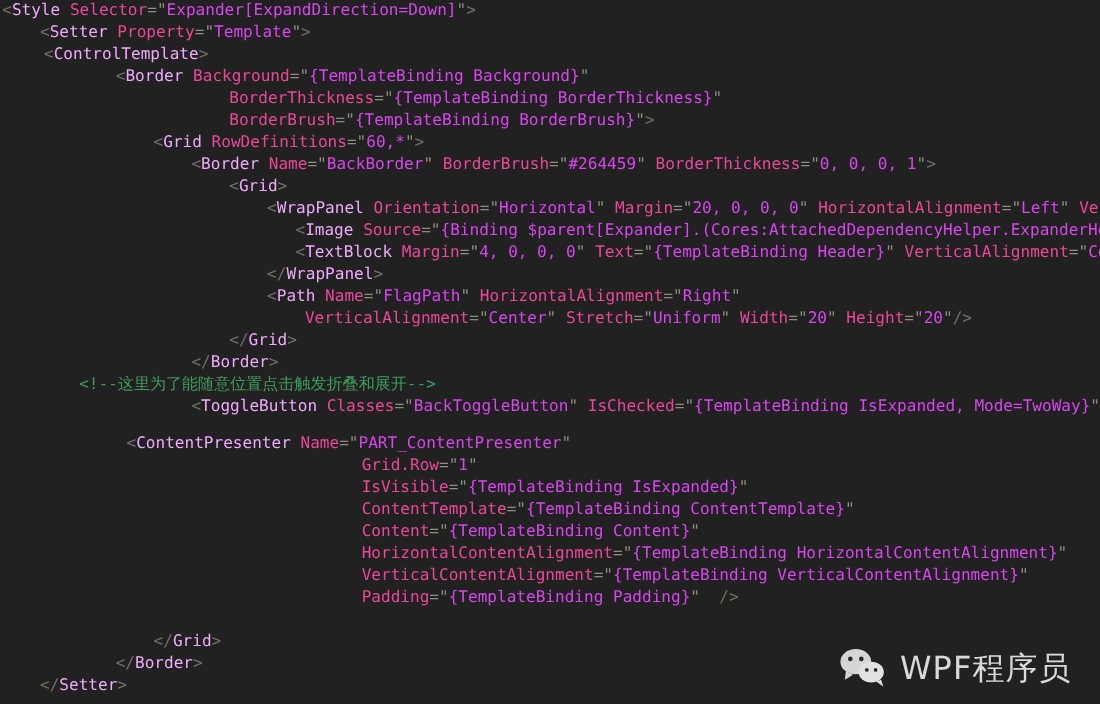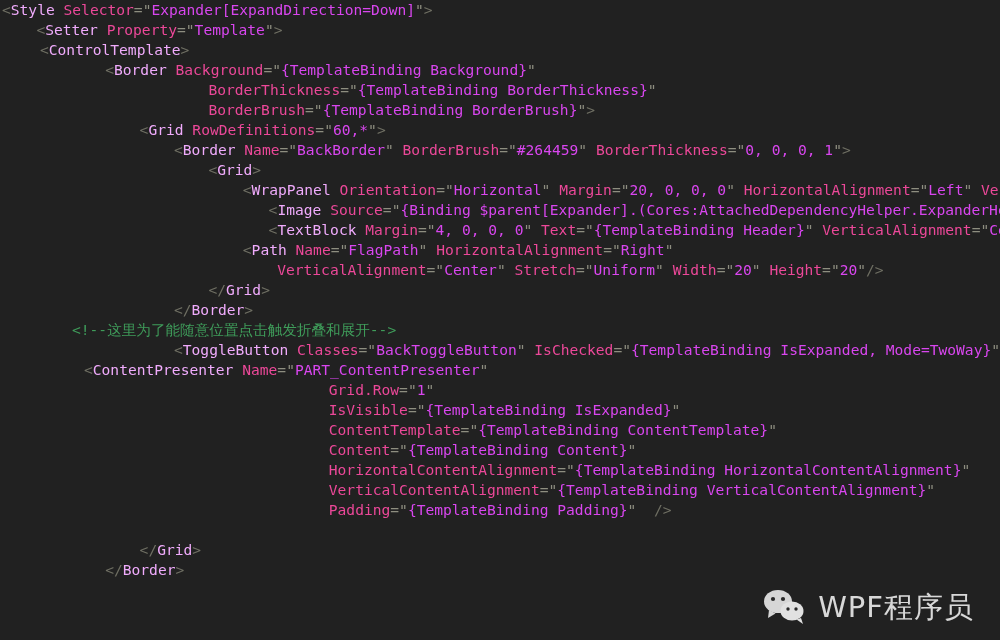--- a/index.html
+++ b/index.html
@@ -79,37 +79,39 @@
     <div class="code-line" style="padding-left: 40px;"><span class="t-punct">&lt;</span><span class="t-tag">ControlTemplate</span><span class="t-punct">&gt;</span></div>
     <div class="code-line" style="padding-left: 105.2px;"><span class="t-punct">&lt;</span><span class="t-tag">Border</span><span class="t-space"> </span><span class="t-attr">Background</span><span class="t-eq">=</span><span class="t-quote">"</span><span class="t-val">{TemplateBinding Background}</span><span class="t-quote">"</span></div>
     <div class="code-line" style="padding-left: 208.4px;"><span class="t-attr">BorderThickness</span><span class="t-eq">=</span><span class="t-quote">"</span><span class="t-val">{TemplateBinding BorderThickness}</span><span class="t-quote">"</span></div>
     <div class="code-line" style="padding-left: 208.4px;"><span class="t-attr">BorderBrush</span><span class="t-eq">=</span><span class="t-quote">"</span><span class="t-val">{TemplateBinding BorderBrush}</span><span class="t-quote">"</span><span class="t-punct">&gt;</span></div>
     <div class="code-line" style="padding-left: 139.6px;"><span class="t-punct">&lt;</span><span class="t-tag">Grid</span><span class="t-space"> </span><span class="t-attr">RowDefinitions</span><span class="t-eq">=</span><span class="t-quote">"</span><span class="t-val">60,*</span><span class="t-quote">"</span><span class="t-punct">&gt;</span></div>
     <div class="code-line" style="padding-left: 174px;"><span class="t-punct">&lt;</span><span class="t-tag">Border</span><span class="t-space"> </span><span class="t-attr">Name</span><span class="t-eq">=</span><span class="t-quote">"</span><span class="t-val">BackBorder</span><span class="t-quote">"</span><span class="t-space"> </span><span class="t-attr">BorderBrush</span><span class="t-eq">=</span><span class="t-quote">"</span><span class="t-val">#264459</span><span class="t-quote">"</span><span class="t-space"> </span><span class="t-attr">BorderThickness</span><span class="t-eq">=</span><span class="t-quote">"</span><span class="t-val">0, 0, 0, 1</span><span class="t-quote">"</span><span class="t-punct">&gt;</span></div>
     <div class="code-line" style="padding-left: 208.4px;"><span class="t-punct">&lt;</span><span class="t-tag">Grid</span><span class="t-punct">&gt;</span></div>
     <div class="code-line" style="padding-left: 242.8px;"><span class="t-punct">&lt;</span><span class="t-tag">WrapPanel</span><span class="t-space"> </span><span class="t-attr">Orientation</span><span class="t-eq">=</span><span class="t-quote">"</span><span class="t-val">Horizontal</span><span class="t-quote">"</span><span class="t-space"> </span><span class="t-attr">Margin</span><span class="t-eq">=</span><span class="t-quote">"</span><span class="t-val">20, 0, 0, 0</span><span class="t-quote">"</span><span class="t-space"> </span><span class="t-attr">HorizontalAlignment</span><span class="t-eq">=</span><span class="t-quote">"</span><span class="t-val">Left</span><span class="t-quote">"</span><span class="t-space"> </span><span class="t-attr">VerticalAlignment</span></div>
     <div class="code-line" style="padding-left: 268.6px;"><span class="t-punct">&lt;</span><span class="t-tag">Image</span><span class="t-space"> </span><span class="t-attr">Source</span><span class="t-eq">=</span><span class="t-quote">"</span><span class="t-val">{Binding $parent[Expander].(Cores:AttachedDependencyHelper.ExpanderHeaderIcon)}</span></div>
     <div class="code-line" style="padding-left: 268.6px;"><span class="t-punct">&lt;</span><span class="t-tag">TextBlock</span><span class="t-space"> </span><span class="t-attr">Margin</span><span class="t-eq">=</span><span class="t-quote">"</span><span class="t-val">4, 0, 0, 0</span><span class="t-quote">"</span><span class="t-space"> </span><span class="t-attr">Text</span><span class="t-eq">=</span><span class="t-quote">"</span><span class="t-val">{TemplateBinding Header}</span><span class="t-quote">"</span><span class="t-space"> </span><span class="t-attr">VerticalAlignment</span><span class="t-eq">=</span><span class="t-quote">"</span><span class="t-val">Center</span></div>
+    <div class="code-line" style="padding-left: 242.8px;"><span class="t-punct">&lt;/</span><span class="t-tag">WrapPanel</span><span class="t-punct">&gt;</span></div>
     <div class="code-line" style="padding-left: 242.8px;"><span class="t-punct">&lt;</span><span class="t-tag">Path</span><span class="t-space"> </span><span class="t-attr">Name</span><span class="t-eq">=</span><span class="t-quote">"</span><span class="t-val">FlagPath</span><span class="t-quote">"</span><span class="t-space"> </span><span class="t-attr">HorizontalAlignment</span><span class="t-eq">=</span><span class="t-quote">"</span><span class="t-val">Right</span><span class="t-quote">"</span></div>
     <div class="code-line" style="padding-left: 277.2px;"><span class="t-attr">VerticalAlignment</span><span class="t-eq">=</span><span class="t-quote">"</span><span class="t-val">Center</span><span class="t-quote">"</span><span class="t-space"> </span><span class="t-attr">Stretch</span><span class="t-eq">=</span><span class="t-quote">"</span><span class="t-val">Uniform</span><span class="t-quote">"</span><span class="t-space"> </span><span class="t-attr">Width</span><span class="t-eq">=</span><span class="t-quote">"</span><span class="t-val">20</span><span class="t-quote">"</span><span class="t-space"> </span><span class="t-attr">Height</span><span class="t-eq">=</span><span class="t-quote">"</span><span class="t-val">20</span><span class="t-quote">"</span><span class="t-punct">/&gt;</span></div>
     <div class="code-line" style="padding-left: 208.4px;"><span class="t-punct">&lt;/</span><span class="t-tag">Grid</span><span class="t-punct">&gt;</span></div>
     <div class="code-line" style="padding-left: 174px;"><span class="t-punct">&lt;/</span><span class="t-tag">Border</span><span class="t-punct">&gt;</span></div>
     <div class="code-line" style="padding-left: 72px;"><span class="t-comment">&lt;!--这里为了能随意位置点击触发折叠和展开--&gt;</span></div>
     <div class="code-line" style="padding-left: 174px;"><span class="t-punct">&lt;</span><span class="t-tag">ToggleButton</span><span class="t-space"> </span><span class="t-attr">Classes</span><span class="t-eq">=</span><span class="t-quote">"</span><span class="t-val">BackToggleButton</span><span class="t-quote">"</span><span class="t-space"> </span><span class="t-attr">IsChecked</span><span class="t-eq">=</span><span class="t-quote">"</span><span class="t-val">{TemplateBinding IsExpanded, Mode=TwoWay}</span><span class="t-quote">"</span></div>
-    <div class="code-line" style="padding-left: 84px;"><span class="t-punct">&lt;</span><span class="t-tag">ContentPresenter</span><span class="t-space"> </span><span class="t-attr">Name</span><span class="t-eq">=</span><span class="t-quote">"</span><span class="t-val">PART_ContentPresenter</span><span class="t-quote">"</span></div>
+    <div class="code-line" style="padding-left: 115px; margin-top: 13px;"><span class="t-punct">&lt;</span><span class="t-tag">ContentPresenter</span><span class="t-space"> </span><span class="t-attr">Name</span><span class="t-eq">=</span><span class="t-quote">"</span><span class="t-val">PART_ContentPresenter</span><span class="t-quote">"</span></div>
     <div class="code-line" style="padding-left: 328.8px;"><span class="t-attr">Grid.Row</span><span class="t-eq">=</span><span class="t-quote">"</span><span class="t-val">1</span><span class="t-quote">"</span></div>
     <div class="code-line" style="padding-left: 328.8px;"><span class="t-attr">IsVisible</span><span class="t-eq">=</span><span class="t-quote">"</span><span class="t-val">{TemplateBinding IsExpanded}</span><span class="t-quote">"</span></div>
     <div class="code-line" style="padding-left: 328.8px;"><span class="t-attr">ContentTemplate</span><span class="t-eq">=</span><span class="t-quote">"</span><span class="t-val">{TemplateBinding ContentTemplate}</span><span class="t-quote">"</span></div>
     <div class="code-line" style="padding-left: 328.8px;"><span class="t-attr">Content</span><span class="t-eq">=</span><span class="t-quote">"</span><span class="t-val">{TemplateBinding Content}</span><span class="t-quote">"</span></div>
     <div class="code-line" style="padding-left: 328.8px;"><span class="t-attr">HorizontalContentAlignment</span><span class="t-eq">=</span><span class="t-quote">"</span><span class="t-val">{TemplateBinding HorizontalContentAlignment}</span><span class="t-quote">"</span></div>
     <div class="code-line" style="padding-left: 328.8px;"><span class="t-attr">VerticalContentAlignment</span><span class="t-eq">=</span><span class="t-quote">"</span><span class="t-val">{TemplateBinding VerticalContentAlignment}</span><span class="t-quote">"</span></div>
     <div class="code-line" style="padding-left: 328.8px;"><span class="t-attr">Padding</span><span class="t-eq">=</span><span class="t-quote">"</span><span class="t-val">{TemplateBinding Padding}</span><span class="t-quote">"</span><span class="t-space">  </span><span class="t-punct">/&gt;</span></div>
     <div class="code-line" style="padding-left: 2px;">&nbsp;</div>
     <div class="code-line" style="padding-left: 139.6px;"><span class="t-punct">&lt;/</span><span class="t-tag">Grid</span><span class="t-punct">&gt;</span></div>
     <div class="code-line" style="padding-left: 105.2px;"><span class="t-punct">&lt;/</span><span class="t-tag">Border</span><span class="t-punct">&gt;</span></div>
+    <div class="code-line" style="padding-left: 36.4px;"><span class="t-punct">&lt;/</span><span class="t-tag">Setter</span><span class="t-punct">&gt;</span></div>
   </div>
 
 <div id="watermark">
   <span class="wm-logo">
     <svg width="44" height="38" viewBox="0 0 44 38" aria-hidden="true">
 
       <ellipse cx="16" cy="13.5" rx="14" ry="11.5" fill="#e6e6e6"></ellipse>
       <polygon points="7,22 6,30 13.5,25.5" fill="#e6e6e6"></polygon>
       <circle cx="11" cy="11" r="2.1" fill="#2a2a2a"></circle>
       <circle cx="21" cy="11" r="2.1" fill="#2a2a2a"></circle>

